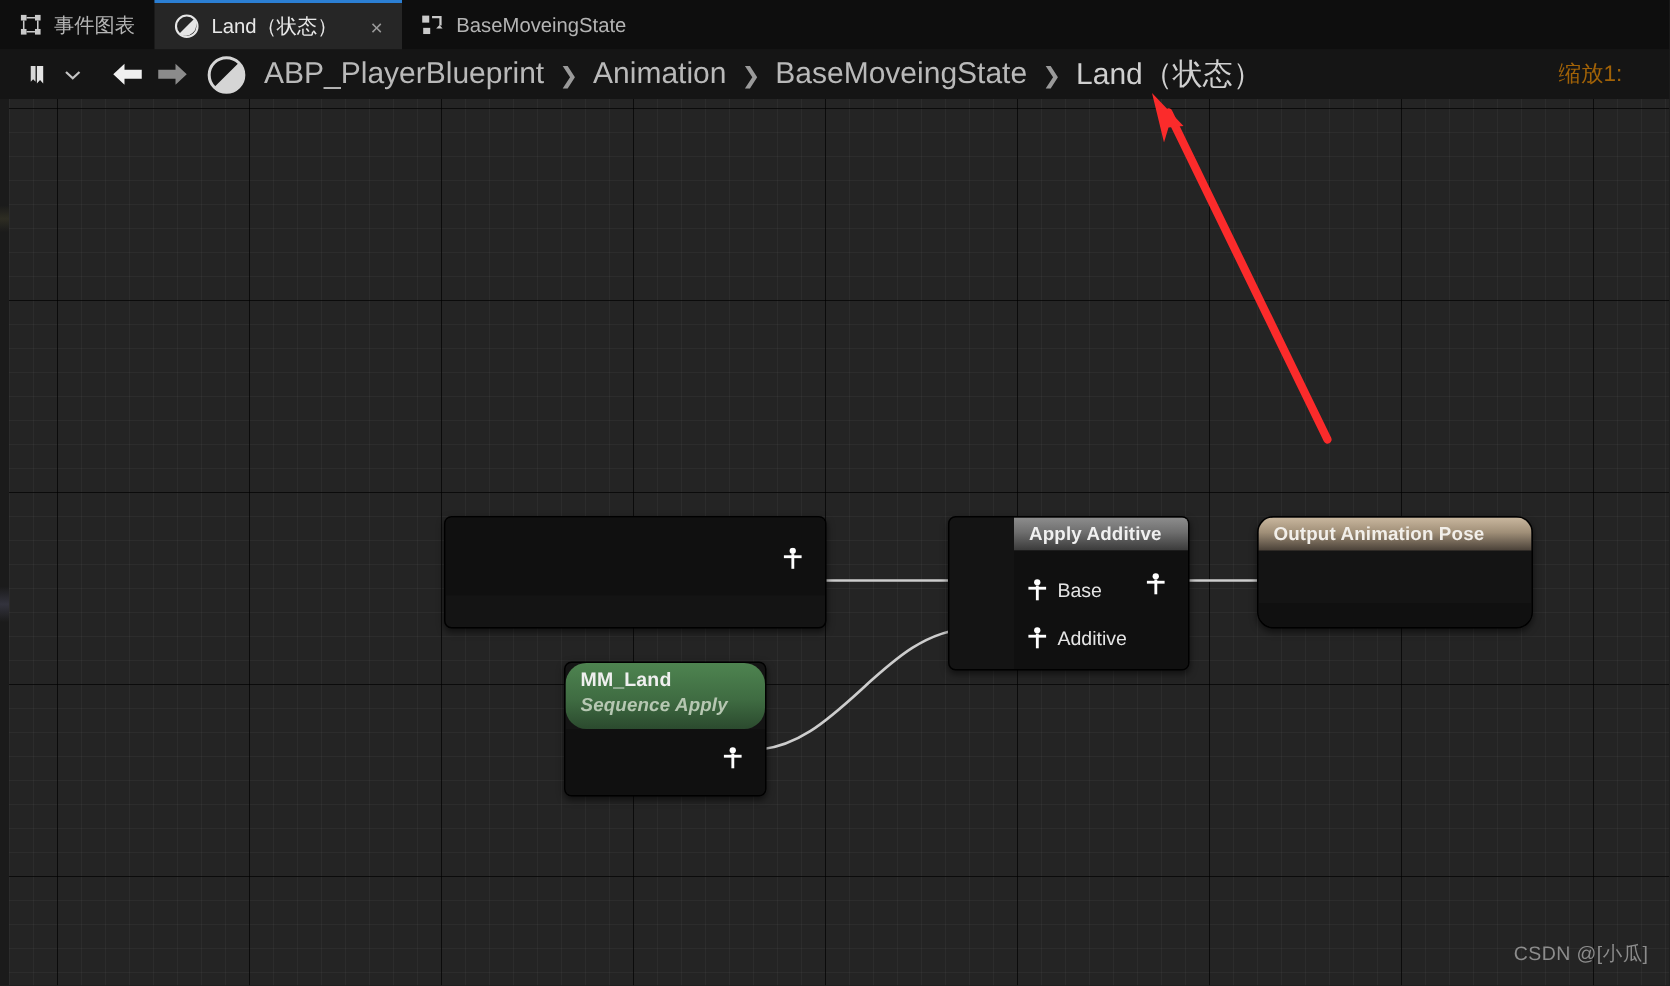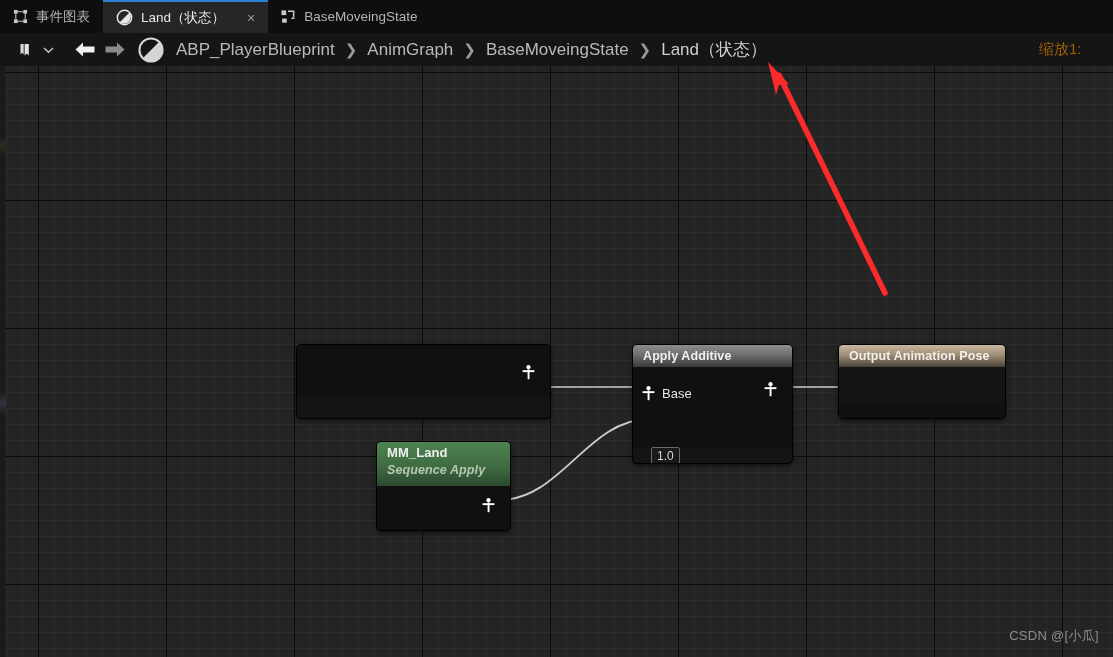--- a/index.html
+++ b/index.html
@@ -42,21 +42,21 @@
   }
   .tb-btn {
     width: 30px; height: 26px; display: flex; align-items: center; justify-content: center;
     cursor: pointer;
   }
   .tb-chev { width: 16px; height: 26px; display:flex; align-items:center; justify-content:center; cursor:pointer;}
   .tb-sep { width: 14px; }
   .crumb-icon { margin: 0 10px 0 8px; display:flex; align-items:center; }
   .crumbs { display: flex; align-items: center; gap: 0; }
   .crumb {
-    color: #b9b9b9; font-size: 17px; padding: 0 2px; cursor: pointer; white-space: nowrap;
+    color: #b9b9b9; font-size: 20px; padding: 0 2px; cursor: pointer; white-space: nowrap;
   }
   .crumb.last { color: #cfcfcf; }
   .crumb-sep {
     color: #9a9a9a; font-size: 15px; margin: 0 8px; font-weight: 300;
   }
   .zoomlabel {
     position: absolute; right: 0px; top: 0; height: 33px;
     display: flex; align-items: center;
     color: #a16207; font-size: 15px; padding-right: 0px; white-space: nowrap;
     overflow: hidden; width: 74px; justify-content: flex-start;
@@ -103,21 +103,21 @@
   }
   .hdr-tan {
     background: linear-gradient(to bottom, #c9b79e 0%, #a08f78 45%, #4a4138 100%);
     color: #f2efea;
   }
   .hdr-green {
     background: linear-gradient(to bottom, #4e8450 0%, #3f6c42 55%, #2b4a2e 100%);
   }
   .node-hdr2 {
     height: 44px; padding: 3px 10px 0 10px; display: flex; flex-direction: column;
-    justify-content: flex-start; gap: 1px;
+    justify-content: flex-start; gap: 1px; border-radius: 14px;
   }
   .node-title { font-size: 13px; font-weight: bold; color: #efefef; line-height: 16px; }
   .node-sub { font-size: 12.5px; font-style: italic; color: #b6c7b2; line-height: 16px; }
 
   .pinrow {
     display: flex; align-items: center; height: 30px; padding: 0 9px;
     position: relative;
   }
   .pinrow .pinlabel { color: #e5e5e5; font-size: 13px; margin-left: 7px; }
   .pin-out-row { justify-content: flex-end; }
@@ -223,21 +223,21 @@
     <div class="crumb-icon">
       <svg width="26" height="26" viewBox="0 0 18 18">
         <circle cx="9" cy="9" r="8" fill="none" stroke="#d5d5d5" stroke-width="1.4"></circle>
         <path d="M3.3 14.7 A8 8 0 0 0 14.7 3.3 Z" fill="#d5d5d5"></path>
       </svg>
     </div>
 
     <div class="crumbs">
       <span class="crumb">ABP_PlayerBlueprint</span>
       <span class="crumb-sep">❯</span>
-      <span class="crumb">AnimGraph</span>
+      <span class="crumb">Animation</span>
       <span class="crumb-sep">❯</span>
       <span class="crumb">BaseMoveingState</span>
       <span class="crumb-sep">❯</span>
       <span class="crumb last">Land（状态）</span>
     </div>
 
     <div class="zoomlabel">缩放1:</div>
   </div>
 
   <div class="canvas">
@@ -273,21 +273,21 @@
         <div class="pinrow pin-out-row" style="position:absolute; right:6px; top:8px; height:22px;">
           <svg class="pose-pin" viewBox="0 0 13 15">
             <circle cx="6.5" cy="2.2" r="2.1" fill="#fff"></circle>
             <rect x="5.6" y="4.4" width="1.9" height="9.8" fill="#fff"></rect>
             <rect x="0.6" y="5.2" width="11.8" height="1.9" fill="#fff"></rect>
           </svg>
         </div>
       </div>
     </div>
 
-    <div class="node" style="left:632px; top:278px; width:161px; height:120px;">
+    <div class="node" style="left:632px; top:278px; width:161px; height:103px;padding-left:43px;">
       <div class="node-hdr hdr-grey">
         <span>Apply Additive</span>
       </div>
       <div class="node-body" style="height:81px; position:relative;">
 
         <div class="pinrow" style="position:absolute; left:0; top:11px; width:100%;">
           <svg class="pose-pin" viewBox="0 0 13 15">
             <circle cx="6.5" cy="2.2" r="2.1" fill="#fff"></circle>
             <rect x="5.6" y="4.4" width="1.9" height="9.8" fill="#fff"></rect>
             <rect x="0.6" y="5.2" width="11.8" height="1.9" fill="#fff"></rect>
@@ -296,30 +296,38 @@
         </div>
 
         <div class="pinrow" style="position:absolute; right:6px; top:11px; height:22px;">
           <svg class="pose-pin" viewBox="0 0 13 15">
             <circle cx="6.5" cy="2.2" r="2.1" fill="#fff"></circle>
             <rect x="5.6" y="4.4" width="1.9" height="9.8" fill="#fff"></rect>
             <rect x="0.6" y="5.2" width="11.8" height="1.9" fill="#fff"></rect>
           </svg>
         </div>
 
+        <div class="pinrow" style="position:absolute; left:0; top:43px; width:100%;">
+          <svg class="pose-pin" viewBox="0 0 13 15">
+            <circle cx="6.5" cy="2.2" r="2.1" fill="#fff"></circle>
+            <rect x="5.6" y="4.4" width="1.9" height="9.8" fill="#fff"></rect>
+            <rect x="0.6" y="5.2" width="11.8" height="1.9" fill="#fff"></rect>
+          </svg>
+          <span class="pinlabel">Additive</span>
+        </div>
 
         <div class="pinrow" style="position:absolute; left:0; top:74px; width:100%;">
 
           <span class="valbox">1.0</span>
         </div>
 
       </div>
     </div>
 
-    <div class="node" style="left:838px; top:278px; width:168px; height:75px;">
+    <div class="node" style="left:838px; top:278px; width:184px; height:75px;border-radius:11px;">
       <div class="node-hdr hdr-tan">
         <span>Output Animation Pose</span>
       </div>
       <div class="node-body" style="height:52px; position:relative;margin-top:35px;">
         <div class="pinrow" style="position:absolute; left:8px; top:11px;">
           <svg class="pose-pin" viewBox="0 0 13 15">
             <circle cx="6.5" cy="2.2" r="2.1" fill="#fff"></circle>
             <rect x="5.6" y="4.4" width="1.9" height="9.8" fill="#fff"></rect>
             <rect x="0.6" y="5.2" width="11.8" height="1.9" fill="#fff"></rect>
           </svg>

